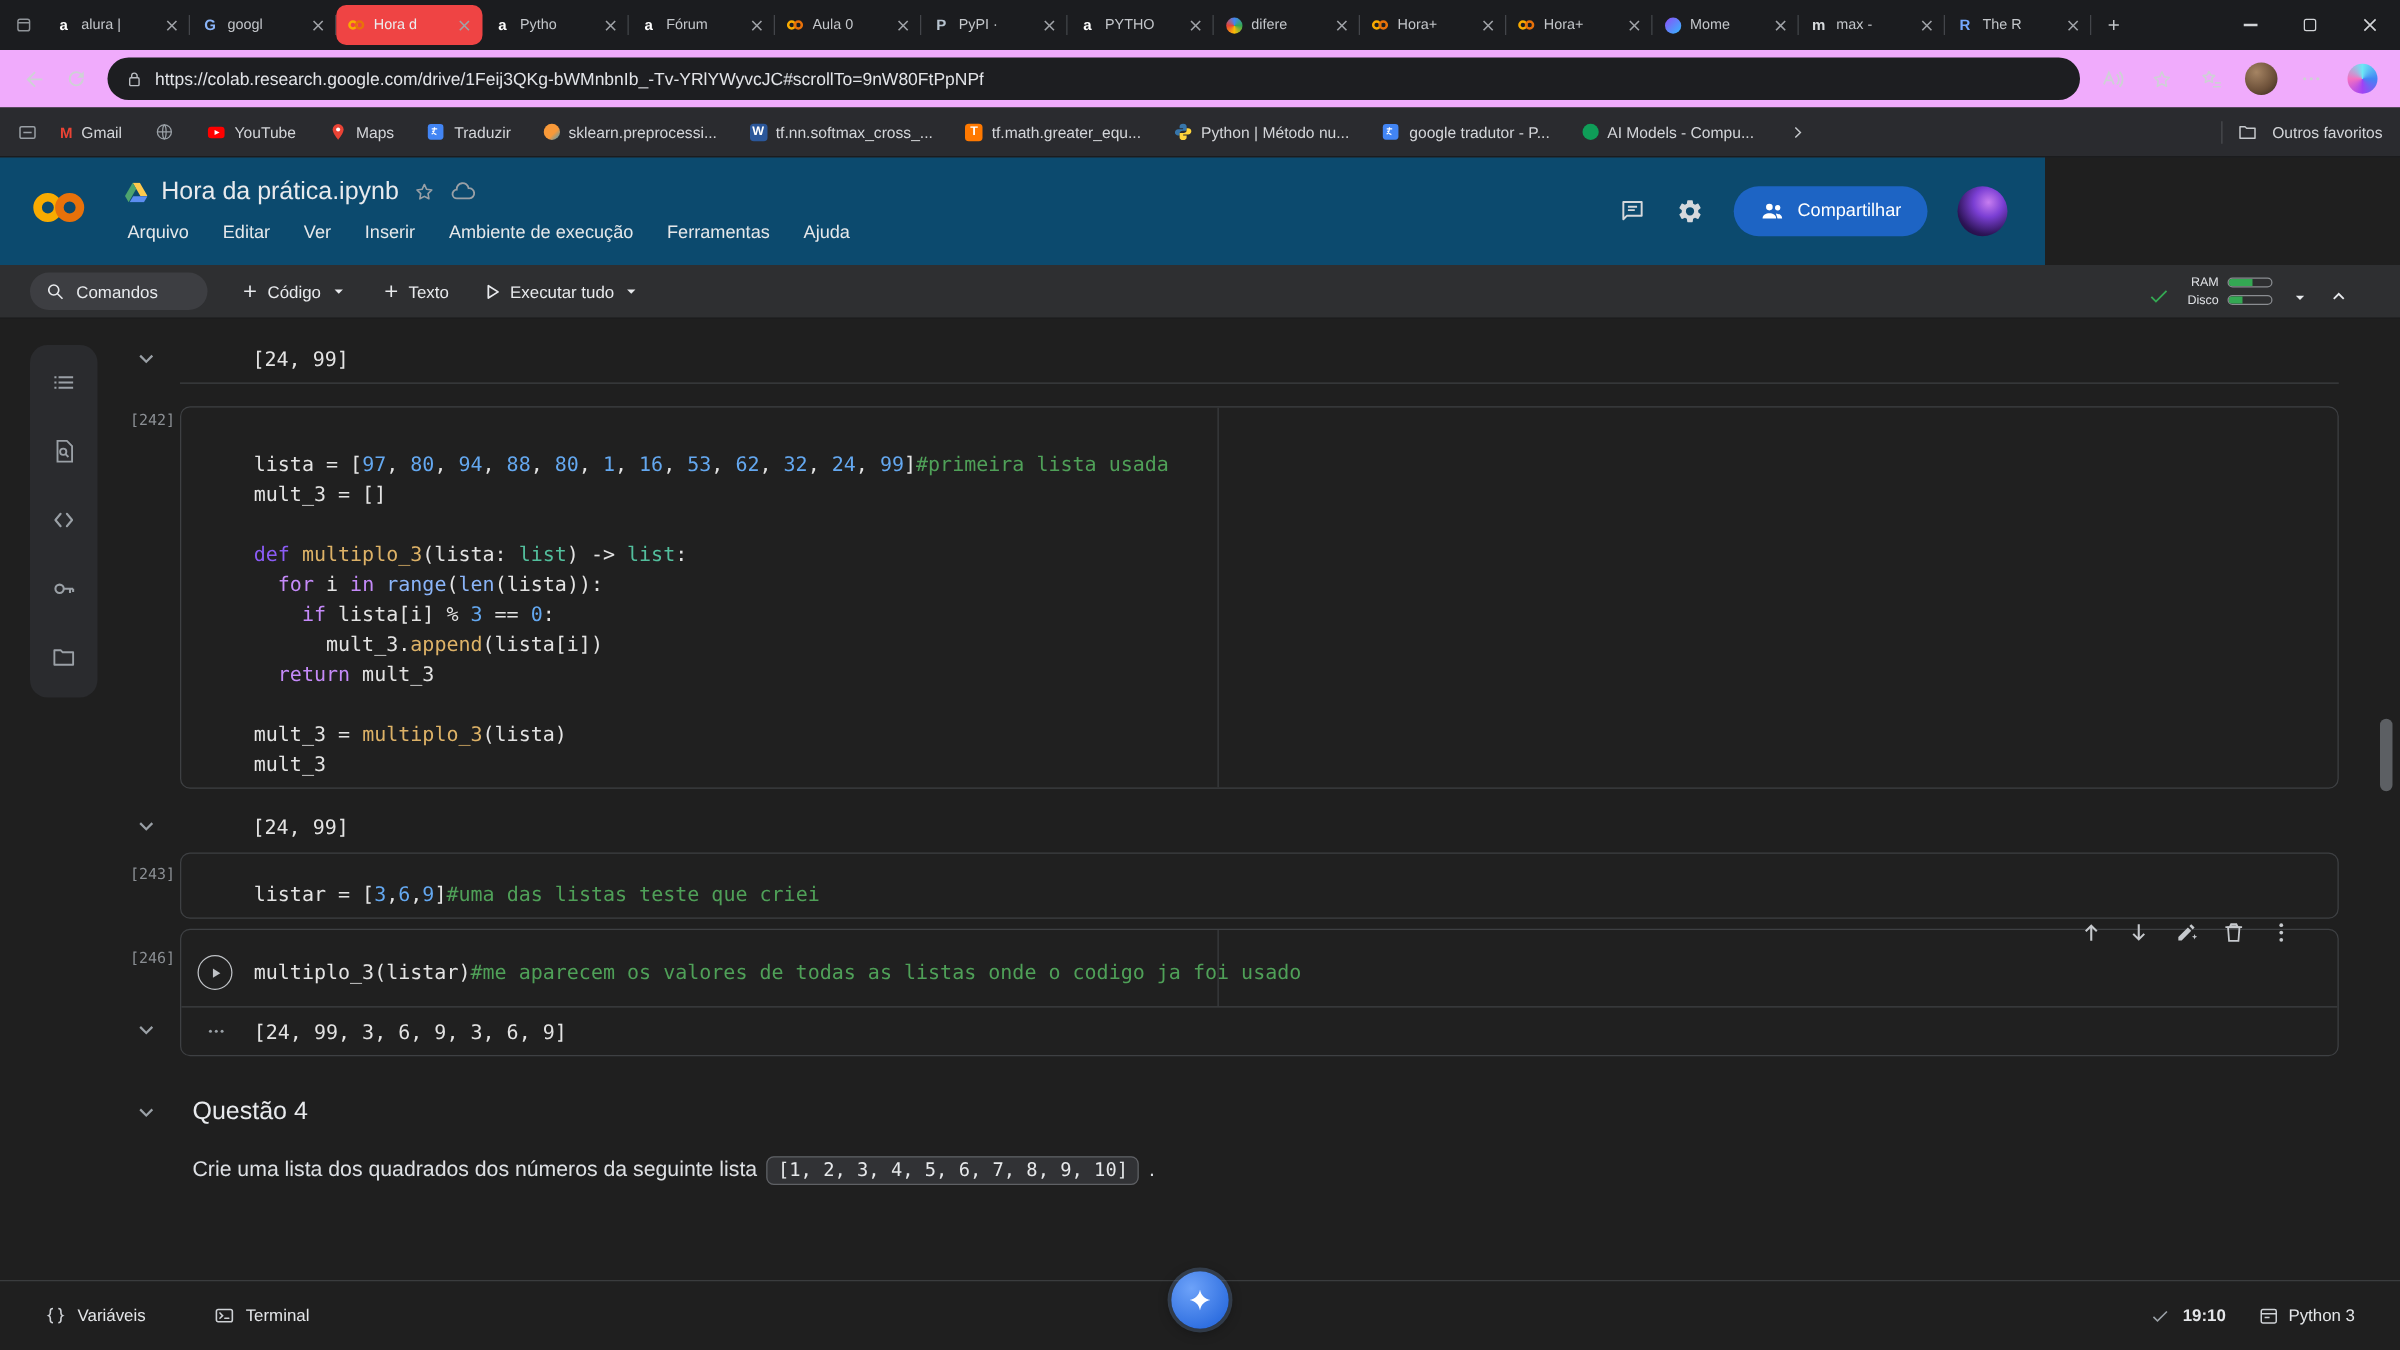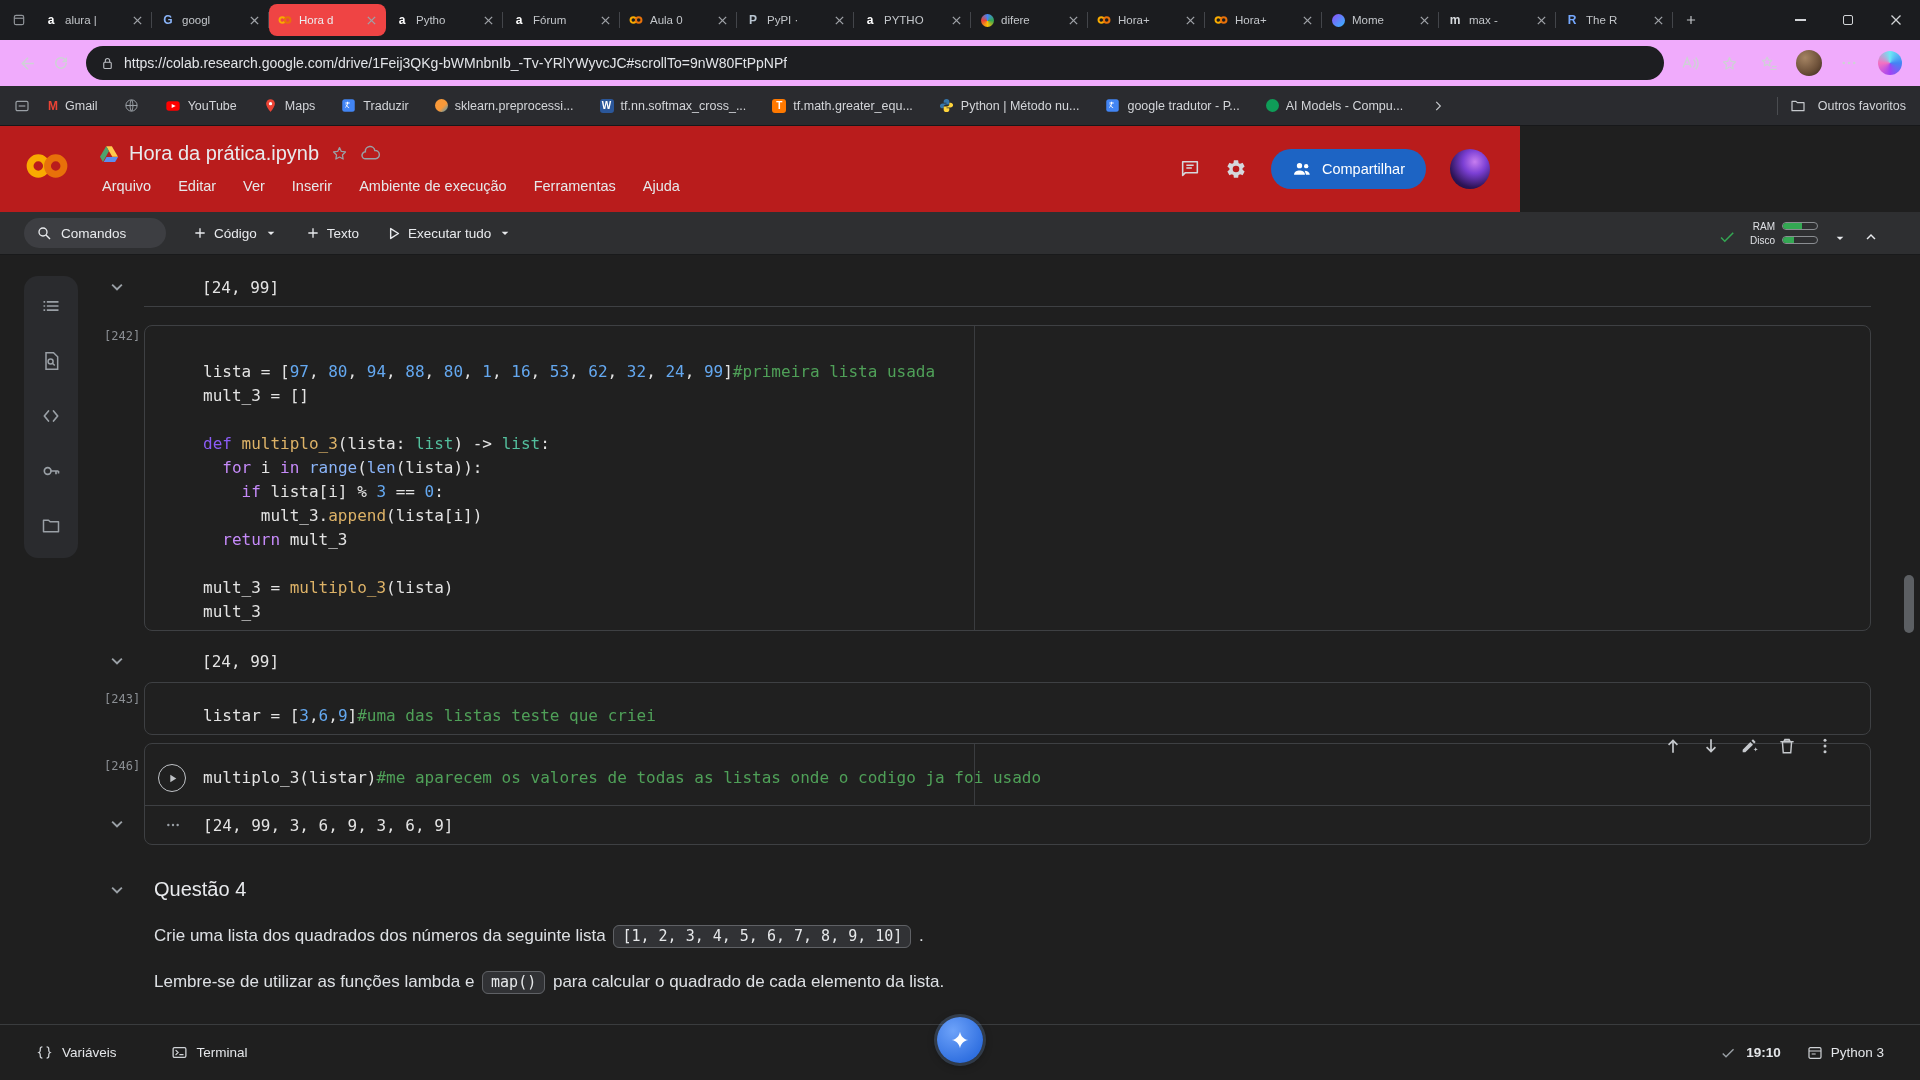--- a/index.html
+++ b/index.html
@@ -45,21 +45,21 @@
   .bookmarks { position:absolute; top:86px; left:0; width:1920px; height:40px; background:#2a2b2f;
                display:flex; align-items:center; padding:0 14px; border-bottom:1px solid #17181a; }
   .bm-first { color:#9aa0a6; margin-right:18px; }
   .bm-list { display:flex; align-items:center; }
   .bm-item { display:flex; align-items:center; gap:7px; margin-right:26px; color:#d3d5d9; font-size:12.5px; white-space:nowrap; }
   .bm-overflow { color:#c6c9cd; margin-left:2px; }
   .bm-right { margin-left:auto; display:flex; align-items:center; gap:12px; color:#d3d5d9; font-size:12.5px; }
   .bm-sep { width:1px; height:18px; background:#4a4c50; display:block; }
 
   
-  .cheader { position:absolute; top:126px; left:0; width:1520px; height:86px; background:#b91c1c; }
+  .cheader { position:absolute; top:126px; left:0; width:1636px; height:86px; background:#0c4a6e; }
   .co-logo { position:absolute; left:24px; top:25px; }
   .title-row { position:absolute; left:100px; top:16px; display:flex; align-items:center; gap:11px; }
   .nb-title { font-size:20px; color:#e8eaed; }
   .t-ic { color:#9aa0a6; }
   .menu-row { position:absolute; left:102px; top:52px; display:flex; gap:27px; font-size:14.5px; color:#e6e8ea; }
   .header-right { position:absolute; right:30px; top:0; height:86px; display:flex; align-items:center; gap:24px; }
   .h-ic { color:#d5d8dc; }
   .share-btn { height:40px; border-radius:20px; background:#1d64c4; color:#fff; display:flex; align-items:center;
                gap:10px; padding:0 21px; font-size:14.5px; }
   .avatar-lg { width:40px; height:40px; border-radius:50%;
@@ -760,21 +760,20 @@
       </span>
     </div>
 
     <span class="gut-chev" style="top:624px">
       <svg width="22" height="22" viewBox="0 0 24 24">
           <path d="M7.4 8.6L12 13.2l4.6-4.6L18 10l-6 6-6-6z" fill="currentColor"></path>
         </svg>
     </span>
     <div class="md-head">Questão 4</div>
     <div class="md-p" id="mdP1"><span>Crie uma lista dos quadrados dos números da seguinte lista </span><span class="chip">[1, 2, 3, 4, 5, 6, 7, 8, 9, 10]</span><span> .</span></div>
-    <div class="md-p" id="mdP2"><span>Lembre-se de utilizar as funções lambda e </span><span class="chip">map()</span><span> para calcular o quadrado de cada elemento da lista.</span></div>
   </div>
 
   <div class="sb-thumb"></div>
 </div>
 
 <div class="statusbar">
   <div class="sb-item">
     <span class="sb-ic">
       <svg width="17" height="17" viewBox="0 0 24 24" fill="none" stroke="currentColor" stroke-width="1.8">
           <path d="M9 4c-2 0-3 1-3 3v2c0 1.3-.7 2.4-2 3 1.3.6 2 1.7 2 3v2c0 2 1 3 3 3"></path>

